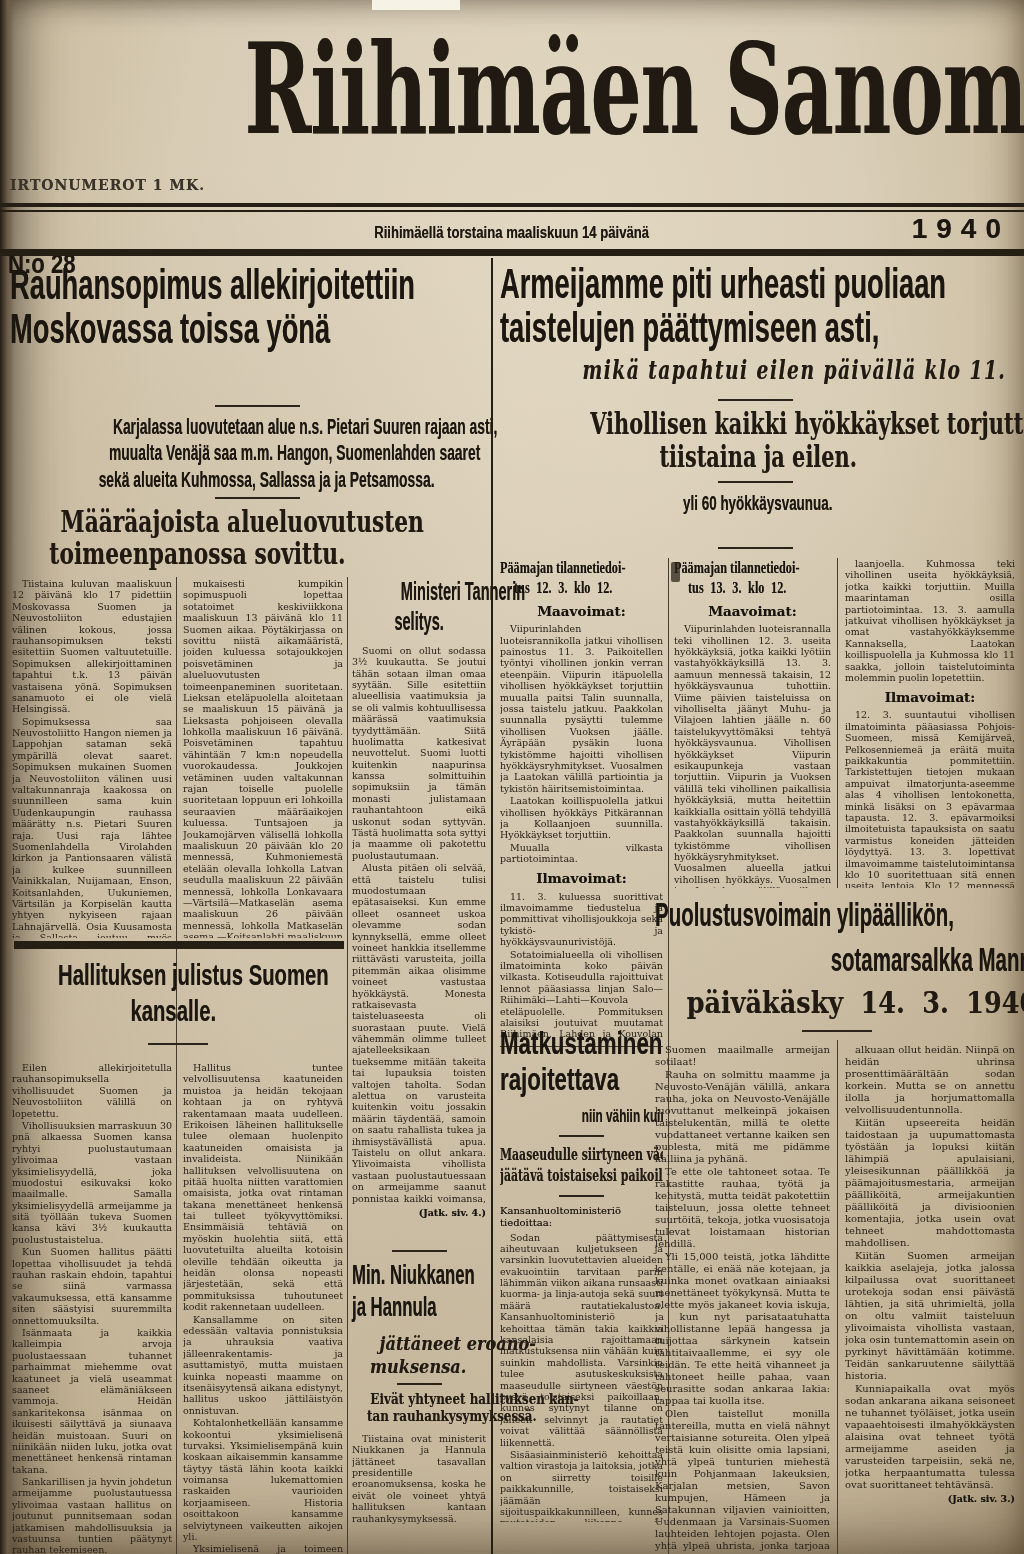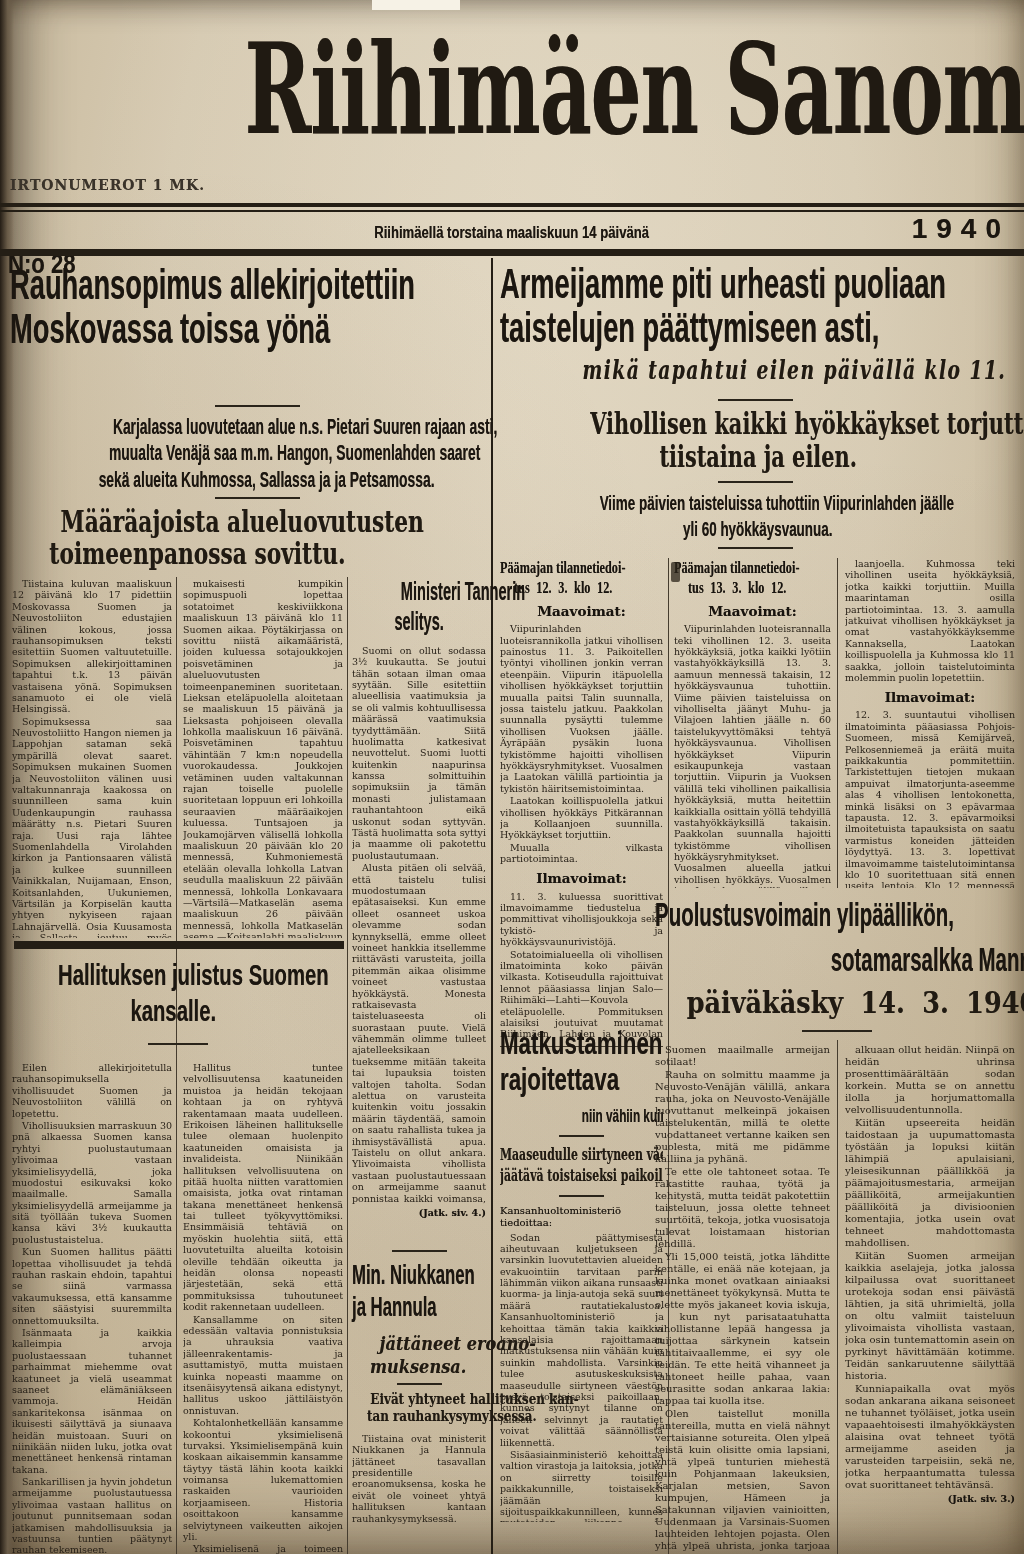--- a/index.html
+++ b/index.html
@@ -162,21 +162,20 @@
   <div class="abs serif-h" style="left:500px;top:355px;width:516px;text-align:center;font-style:italic;font-size:26px;letter-spacing:2px;">
     <span class="cc" style="transform:scaleX(.72);">mikä tapahtui eilen päivällä klo 11.</span>
   </div>
   <div class="abs shr" style="left:718px;top:399px;width:75px;"></div>
   <div class="abs serif-h" style="left:500px;top:408px;width:516px;text-align:center;font-size:29px;line-height:1.15;">
     <span class="line"><span class="cc" style="transform:scaleX(.72);">Vihollisen kaikki hyökkäykset torjuttiin</span></span>
     <span class="line"><span class="cc" style="transform:scaleX(.72);">tiistaina ja eilen.</span></span>
   </div>
   <div class="abs shr" style="left:718px;top:481px;width:75px;"></div>
   <div class="abs grot" style="left:500px;top:490px;width:516px;text-align:center;font-size:21px;line-height:1.25;">
-    <span class="line"><span class="cc" style="transform:scaleX(.64);">Viime päivien taisteluissa tuhottiin Viipurinlahden jäälle</span></span>
     <span class="line"><span class="cc" style="transform:scaleX(.64);">yli 60 hyökkäysvaunua.</span></span>
   </div>
   <div class="abs shr" style="left:718px;top:547px;width:75px;"></div>
 
   <div class="abs body-col" style="left:500px;top:558px;width:163px;height:484px;">
     <div class="rpt-h ink">
       <span class="line"><span class="cl" style="transform:scaleX(.72);">Päämajan tilannetiedoi-</span></span>
       <span class="line" style="padding-left:14px;word-spacing:5px;"><span class="cl" style="transform:scaleX(.72);">tus 12. 3. klo 12.</span></span>
     </div>
     <div class="rpt-sub ink">Maavoimat:</div>

